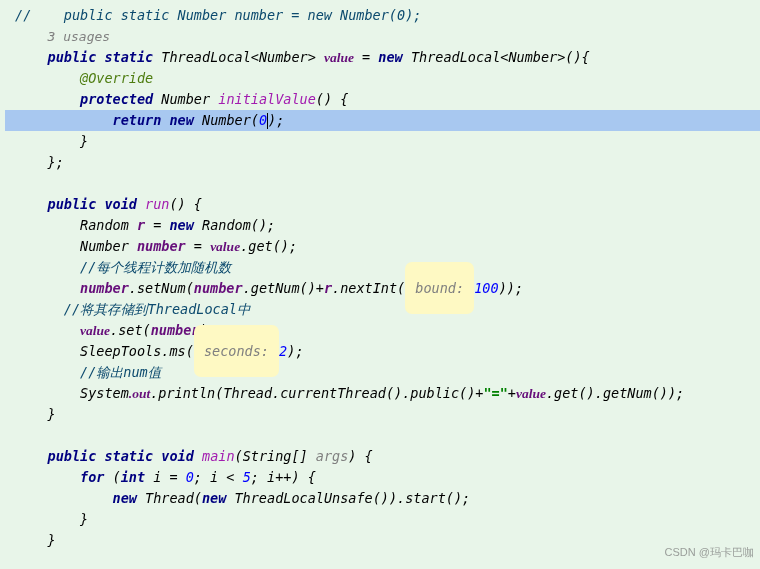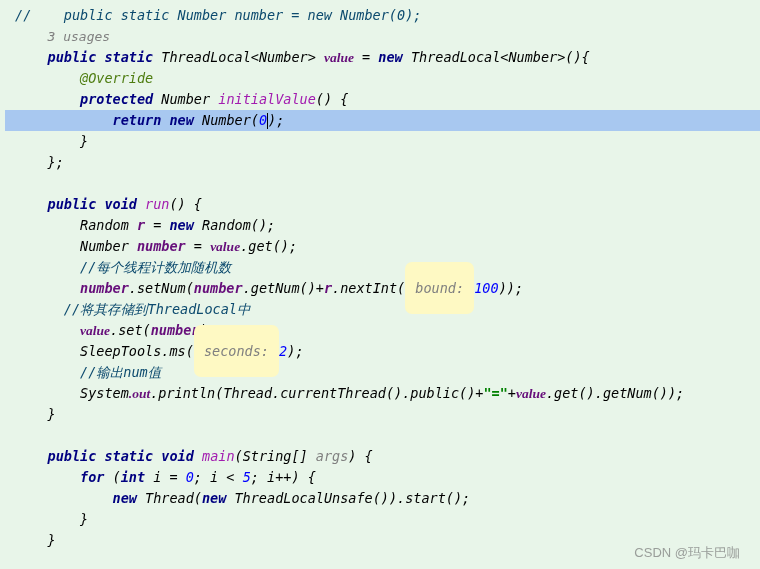--- a/index.html
+++ b/index.html
@@ -47,23 +47,23 @@
     .c-usages { color: #808080; font-size: 13px; }
     .c-var { color: #660e7a; font-weight: bold; }
     .c-param { color: #808080; }
     .c-static { color: #660e7a; font-weight: bold; font-style: italic; font-family: Liberation Serif, serif; }
     .c-new { color: #000080; font-weight: bold; }
     .c-classname { color: #000000; }
     .c-hint { background: #fef9c3; border-radius: 7px; padding: 18px 2px; }
     .watermark {
       position: absolute;
       bottom: 6px;
-      right: 20px;
+      right: 6px;
       color: rgba(120,120,120,0.7);
-      font-size: 13px;
+      font-size: 11px;
       font-style: normal;
       font-family: sans-serif;
     }
   </style>
 </head>
 <body>
 
 <div class="editor">
 
 <div class="line"><span class="c-comment">//    public static Number number = new Number(0);</span></div>

